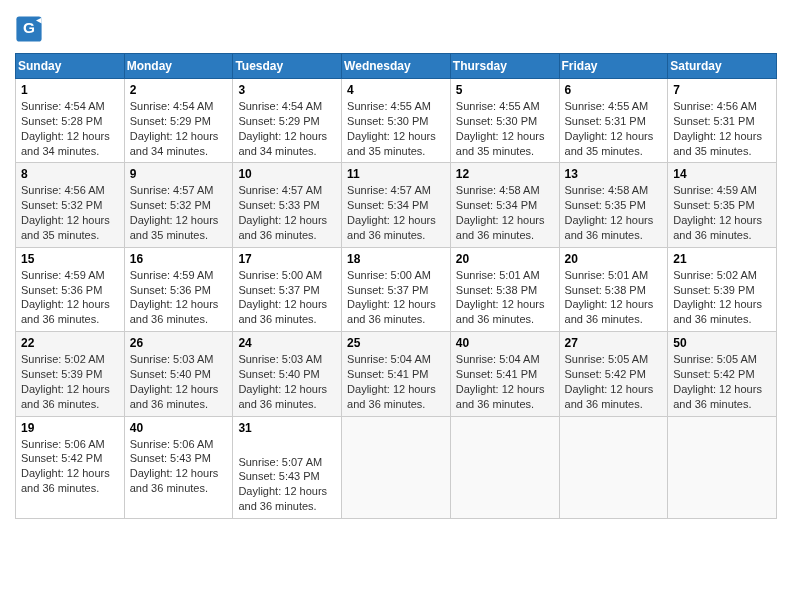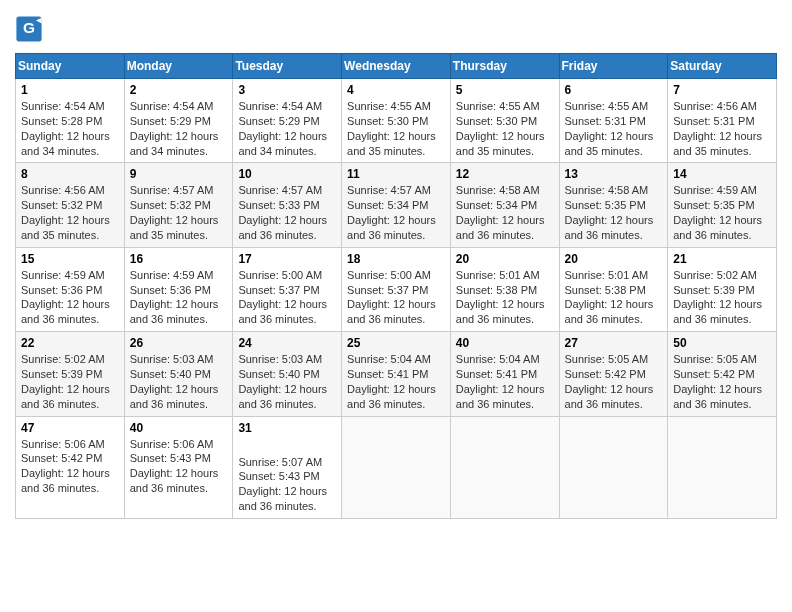--- a/index.html
+++ b/index.html
@@ -324,21 +324,21 @@
           <td>
             <span class="day-num">50</span>
             <div class="day-info" style="white-space: pre-line;">Sunrise: 5:05 AM
 Sunset: 5:42 PM
 Daylight: 12 hours
 and 36 minutes.</div>
           </td>
         </tr>
         <tr>
           <td>
-            <span class="day-num">47</span>
+            <span class="day-num">19</span>
             <div class="day-info" style="white-space: pre-line;">Sunrise: 5:06 AM
 Sunset: 5:42 PM
 Daylight: 12 hours
 and 36 minutes.</div>
           </td>
           <td>
             <span class="day-num">40</span>
             <div class="day-info" style="white-space: pre-line;">Sunrise: 5:06 AM
 Sunset: 5:43 PM
 Daylight: 12 hours

